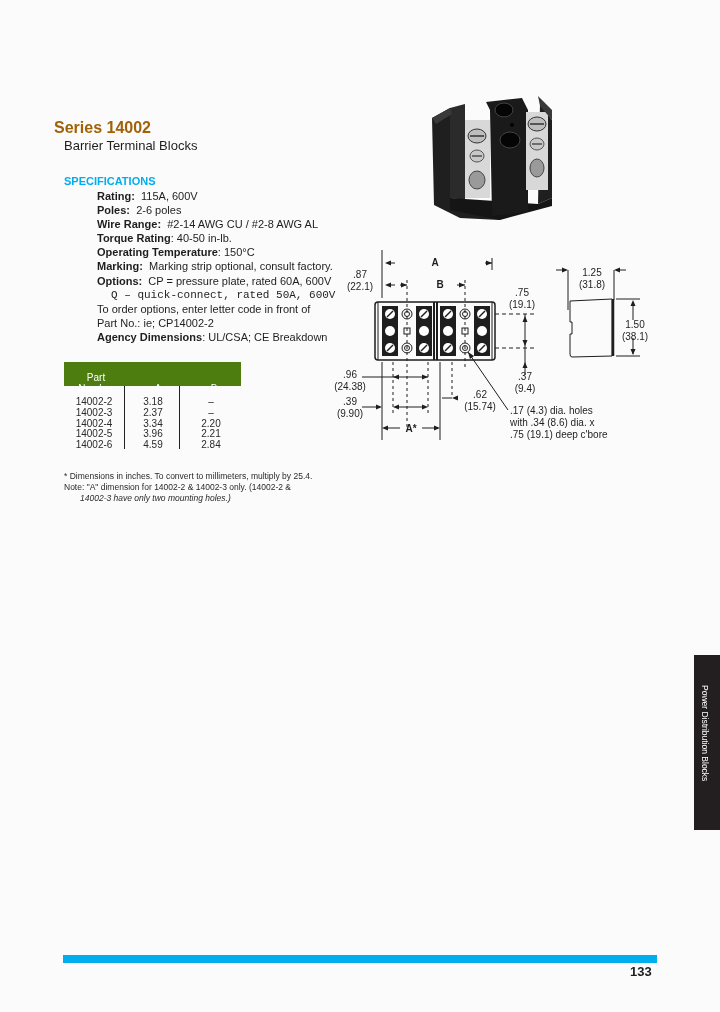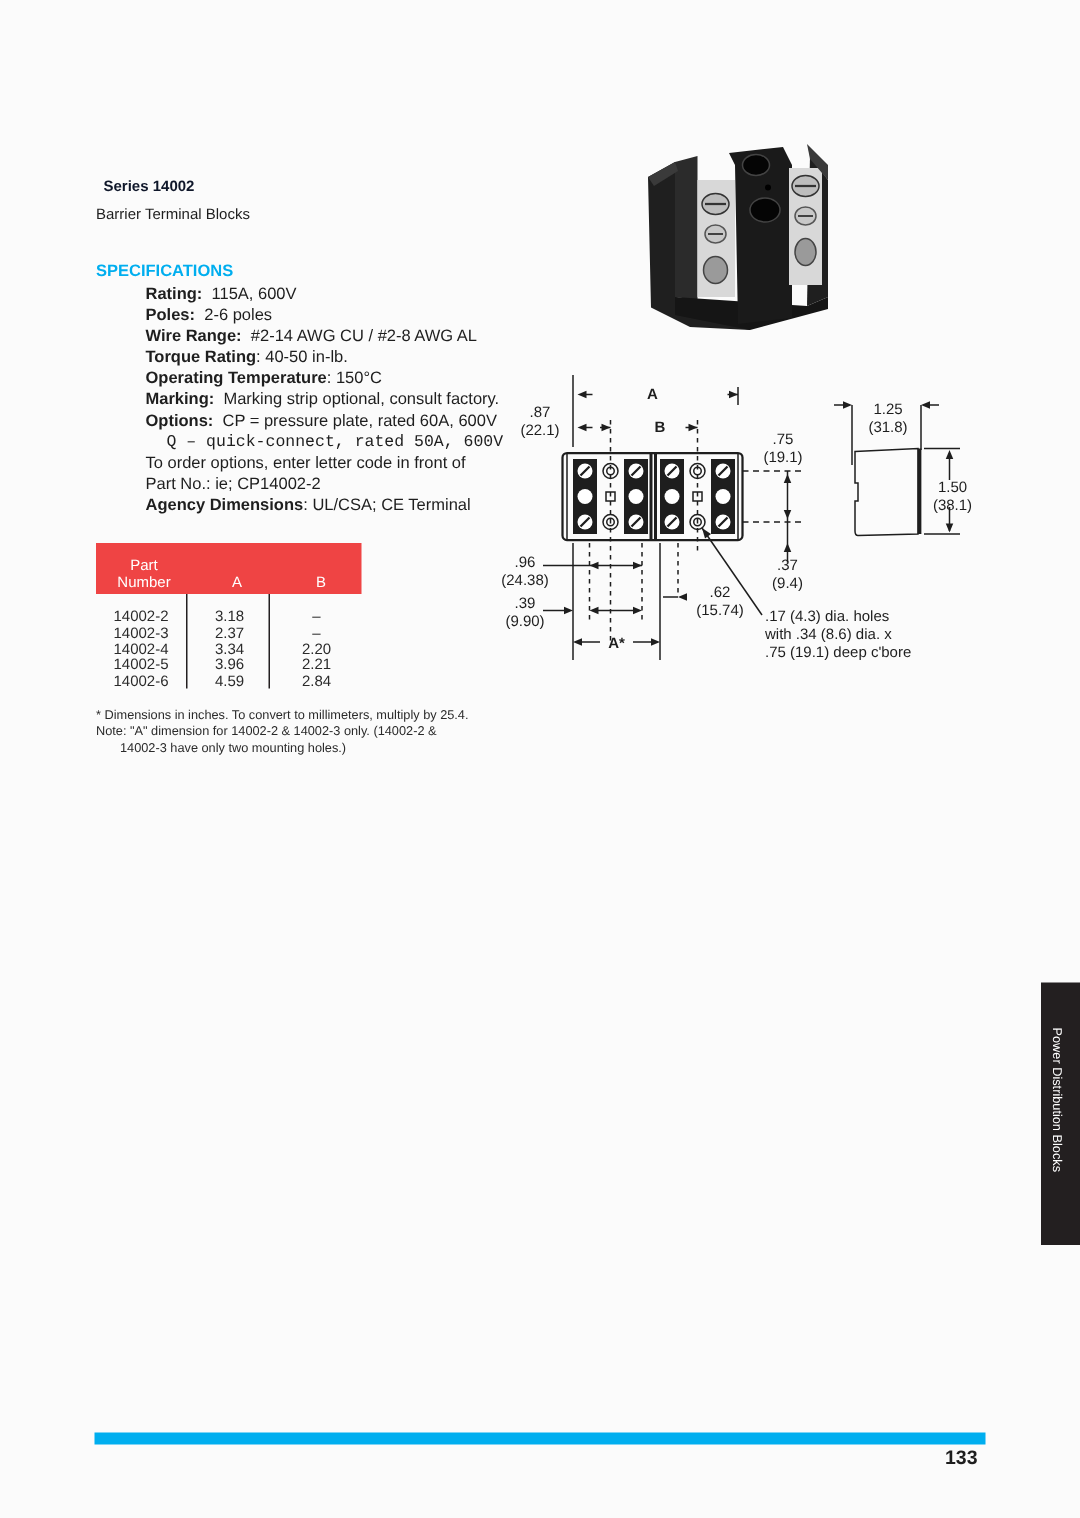--- a/index.html
+++ b/index.html
@@ -1,27 +1,27 @@
 <!DOCTYPE html>
 <html><head>
 <meta charset="utf-8">
 <style>
   html, body { margin:0; padding:0; }
   body { width:720px; height:1012px; background:#fbfbfb; position:relative; overflow:hidden; font-family:"Liberation Sans", sans-serif; color:#1e1e1e; }
   .abs { position:absolute; }
-  .series-title { left:69px; top:119px; font-size:10px; font-weight:bold; color:#0f172a; }
-  .subtitle { left:64px; top:138px; font-size:10px; color:#1e1e1e; }
+  .series-title { left:54px; top:119px; font-size:16px; font-weight:bold; color:#a16207; }
+  .subtitle { left:64px; top:138px; font-size:13px; color:#1e1e1e; }
   .spec-heading { left:64px; top:175px; font-size:11px; font-weight:bold; color:#00aeef; }
   .specs { left:64px; top:189px; font-size:11px; line-height:14.1px; width:280px; }
   .specs .row { white-space:nowrap;padding-left:33px; }
   .specs b { font-weight:bold; }
   .specs .indent { padding-left:47px;font-family:Liberation Mono, monospace; }
 
   .ptable { left:64px; top:362px; width:177px; }
-  .ptable .head { background:#ef4444; color:#fff; height:34px; position:relative; font-size:10px; }
+  .ptable .head { background:#4d7c0f; color:#fff; height:24px; position:relative; font-size:10px; }
   .ptable .head span { position:absolute; text-align:center; }
   .ptable .body { position:relative; height:65px; font-size:10px; line-height:10.8px; color:#2a2a2a; }
   .ptable .col { position:absolute; top:0; bottom:0; text-align:center; }
   .ptable .vline { position:absolute; top:0; height:63px; width:1px; background:#231f20; }
 
   .notes { left:64px; top:471px; font-size:8.5px; line-height:10.8px; color:#2a2a2a; width:270px; }
 
   .photo { left:420px; top:80px; width:150px; height:140px; }
   .drawing { left:330px; top:250px; width:350px; height:200px; }
 
@@ -44,21 +44,21 @@
   <div class="row"><b>Rating:</b>&nbsp; <span>115A, 600V</span></div>
   <div class="row"><b>Poles:</b>&nbsp; <span>2-6 poles</span></div>
   <div class="row"><b>Wire Range:</b>&nbsp; <span>#2-14 AWG CU / #2-8 AWG AL</span></div>
   <div class="row"><b>Torque Rating</b><span>:  40-50 in-lb.</span></div>
   <div class="row"><b>Operating Temperature</b><span>:  150°C</span></div>
   <div class="row"><b>Marking:</b>&nbsp; <span>Marking strip optional, consult factory.</span></div>
   <div class="row"><b>Options:</b>&nbsp; <span>CP = pressure plate, rated 60A, 600V</span></div>
   <div class="row indent"><span>Q – quick-connect, rated 50A, 600V</span></div>
   <div class="row">To order options, enter letter code in front of</div>
   <div class="row">Part No.:  ie; CP14002-2</div>
-  <div class="row"><b>Agency Dimensions</b><span>:  UL/CSA; CE Terminal</span></div>
+  <div class="row"><b>Agency Dimensions</b><span>:  UL/CSA; CE Breakdown</span></div>
 </div>
 
 <div class="abs ptable">
   <div class="head">
     <span style="left:4px; top:10px; width:56px; line-height:11px;">
       <span style="position:static;">Part</span><br>
       <span style="position:static;">Number</span>
     </span>
     <span style="left:84px; top:21px; width:20px;">A</span>
     <span style="left:140px; top:21px; width:20px;">B</span>
@@ -86,21 +86,21 @@
       <div>2.20</div>
       <div>2.21</div>
       <div>2.84</div>
     </div>
   </div>
 </div>
 
 <div class="abs notes">
   <div>* Dimensions in inches. To convert to millimeters, multiply by 25.4.</div>
   <div>Note:  "A" dimension for 14002-2 &amp; 14002-3 only. (14002-2 &amp;</div>
-  <div style="padding-left:16px;">14002-3 have only two mounting holes.)</div>
+  <div style="padding-left:16px;font-style:italic;">14002-3 have only two mounting holes.)</div>
 </div>
 
 <svg class="abs photo" viewBox="0 0 150 140" xmlns="http://www.w3.org/2000/svg">
 
   <path d="M12 38 L30 28 L30 118 L80 132 L80 140 L40 138 L14 125 Z" fill="#1f1f1f"></path>
   <path d="M30 28 L45 24 L45 120 L30 118 Z" fill="#2b2b2b"></path>
   <path d="M120 24 L132 40 L132 118 L118 124 Z" fill="#1f1f1f"></path>
 
   <path d="M30 118 L118 124 L132 118 L132 126 L80 140 L30 130 Z" fill="#151515"></path>
 

